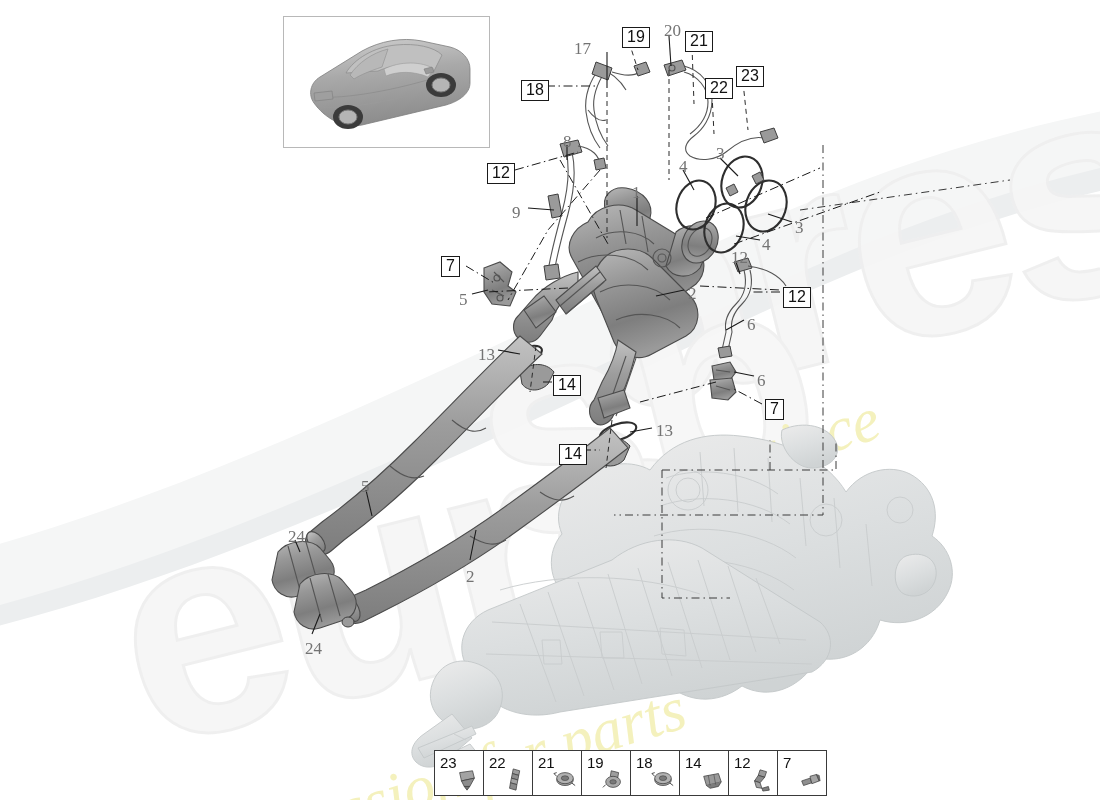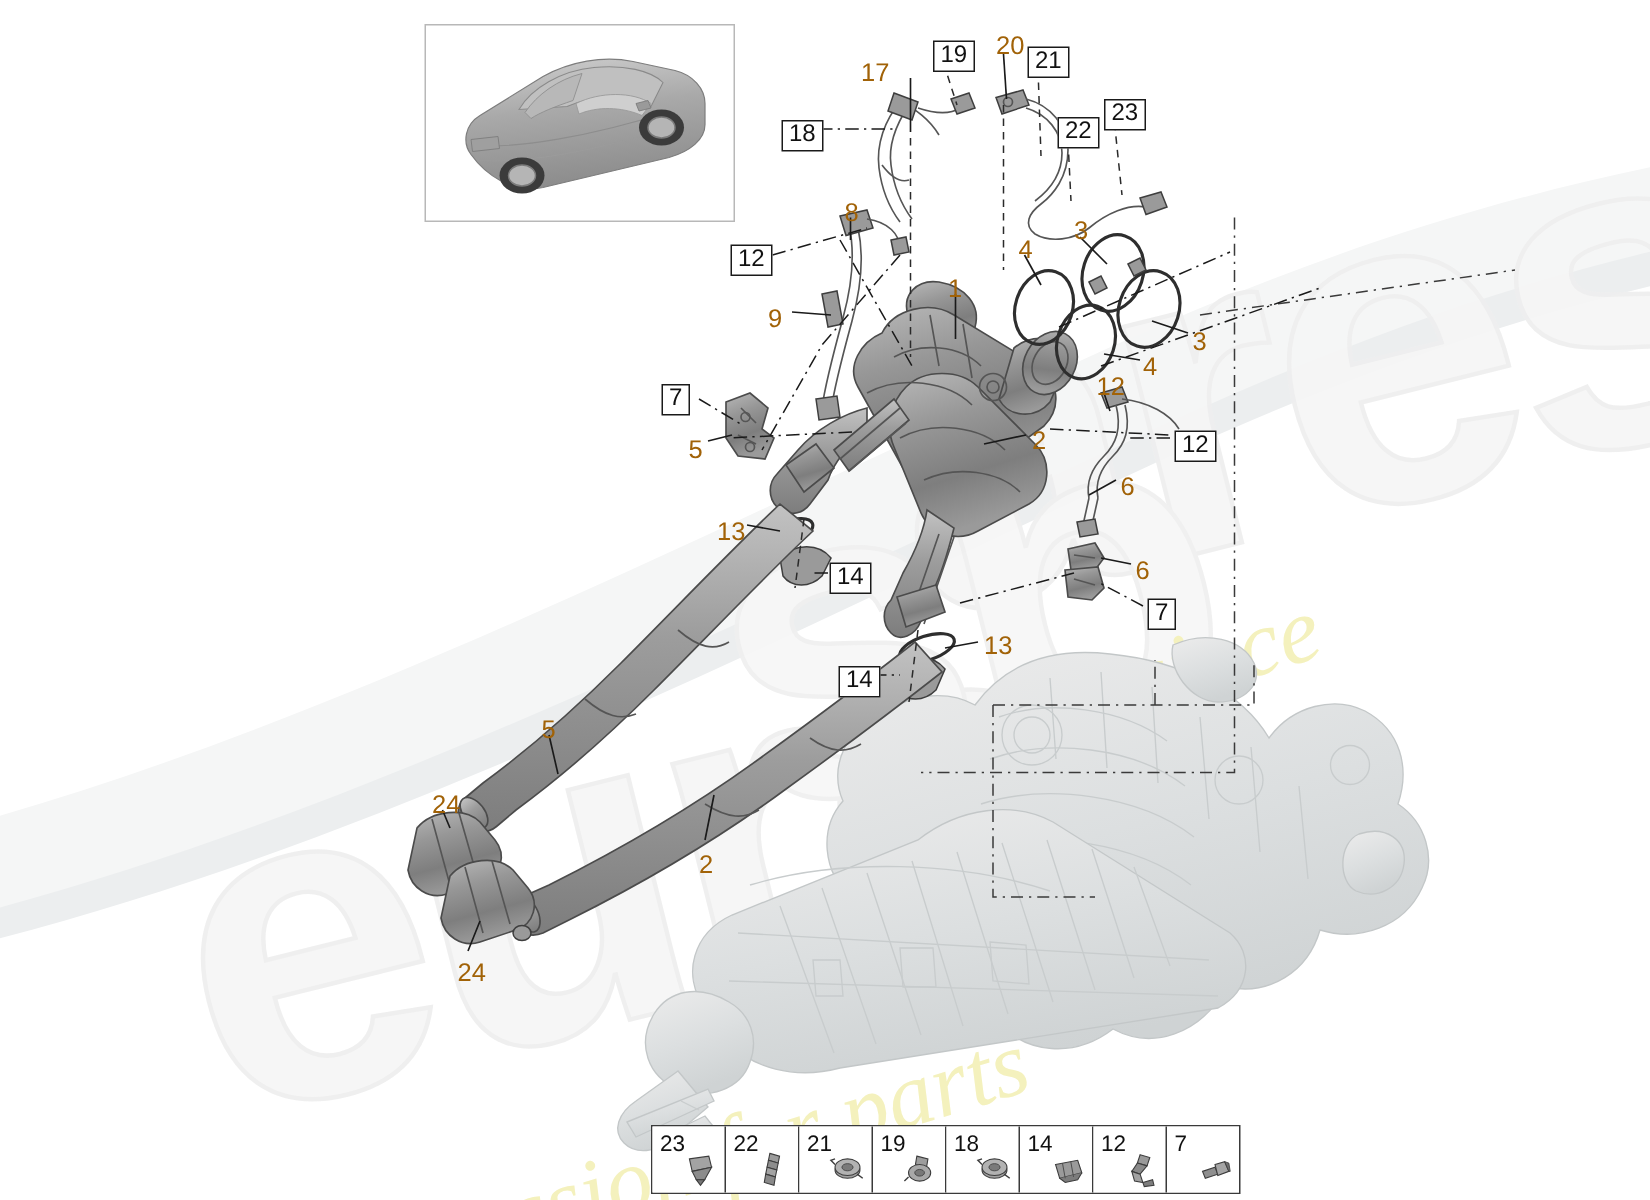--- a/index.html
+++ b/index.html
@@ -11,22 +11,22 @@
   
   #watermark{position:absolute;left:0;top:0;width:1100px;height:800px;
              pointer-events:none;z-index:1;}
   
   #art{position:absolute;left:0;top:0;width:1100px;height:800px;z-index:2;}
 
   
   .car-inset{position:absolute;z-index:3;border:1px solid #b8b8b8;background:#fff;}
 
   
-  .lbl{position:absolute;z-index:6;font-size:17px;color:#a16207;line-height:1;
-       white-space:nowrap;font-family:Liberation Sans, sans-serif;}
+  .lbl{position:absolute;z-index:6;font-size:17px;color:#737373;line-height:1;
+       white-space:nowrap;font-family:Liberation Serif, serif;}
   .lbl-box{position:absolute;z-index:6;font-size:16px;color:#111;line-height:1;
        border:1.3px solid #1a1a1a;background:#fff;padding:1px 4px 2px 4px;
        white-space:nowrap;font-family:"Liberation Sans",sans-serif;}
 
   
   #legend{position:absolute;z-index:6;display:flex;border:1px solid #3a3a3a;background:#fff;}
   #legend .cell{position:relative;width:48px;height:44px;border-right:1px solid #3a3a3a;
                 background:#fff;}
   #legend .cell:last-child{border-right:none;}
   #legend .cellnum{position:absolute;left:5px;top:3px;font-size:15px;color:#111;}

